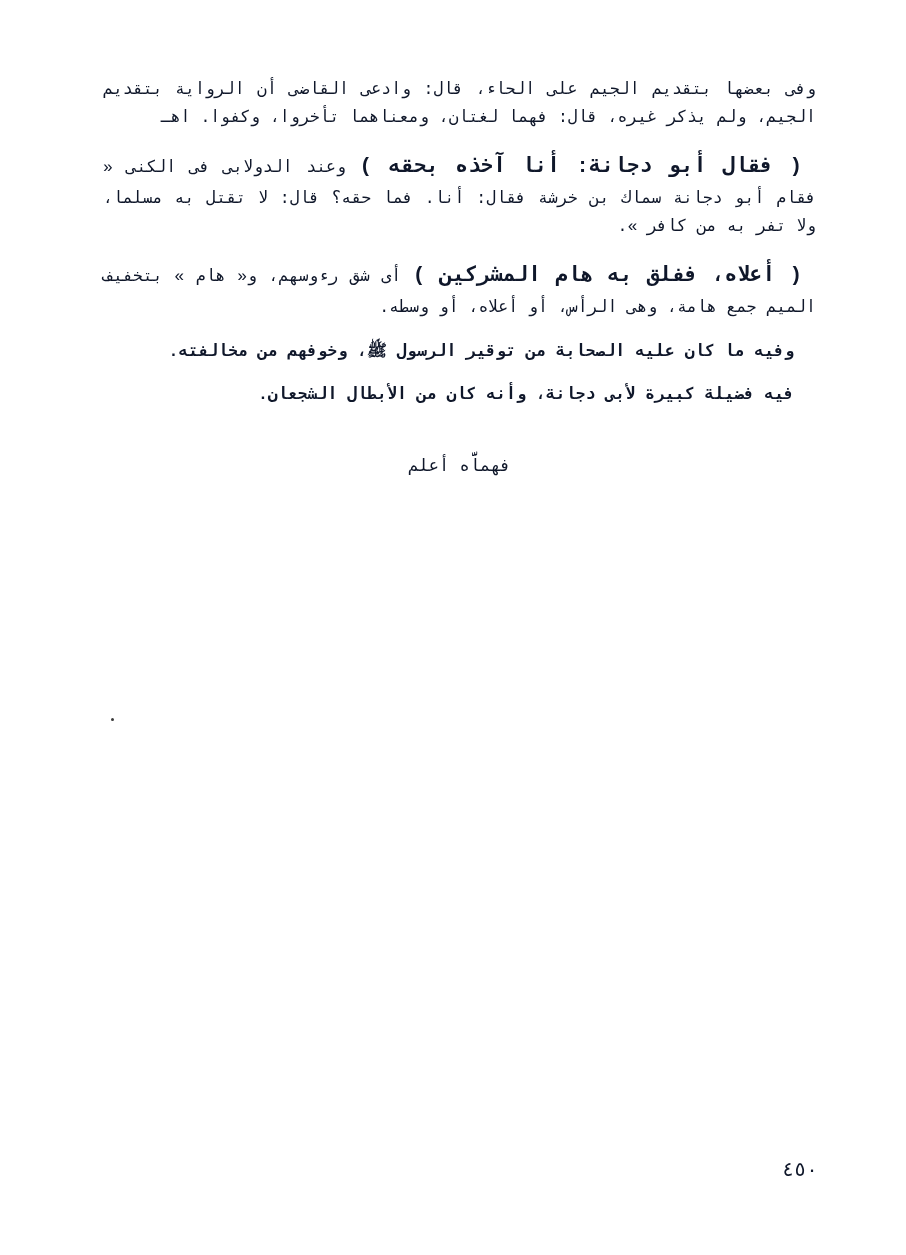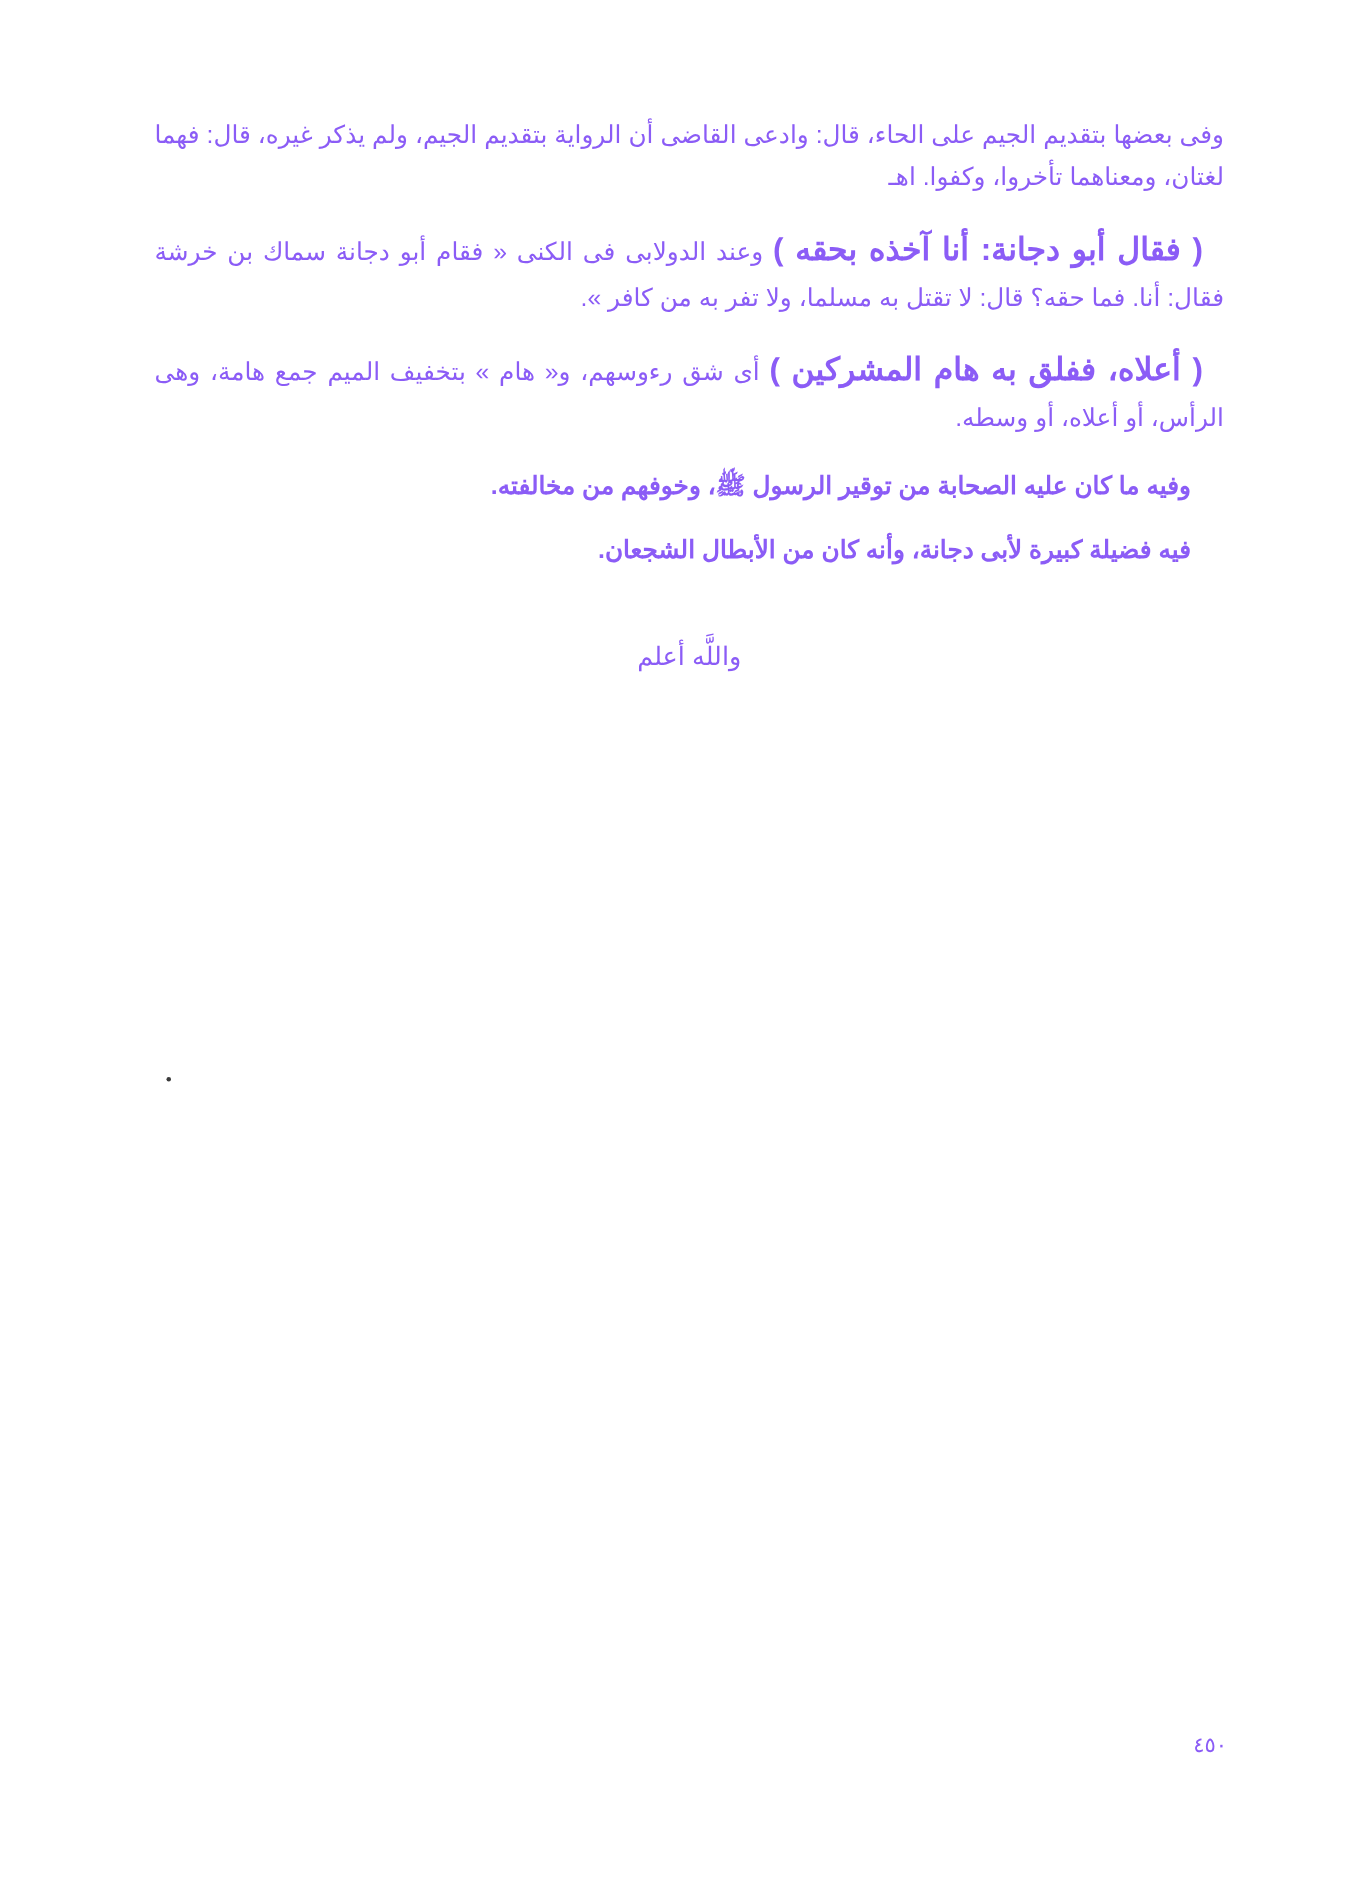--- a/index.html
+++ b/index.html
@@ -5,22 +5,22 @@
   html, body {
     margin: 0;
     padding: 0;
     background: #ffffff;
   }
   .page {
     position: relative;
     width: 906px;
     height: 1255px;
     background: #ffffff;
-    color: #8b5cf6;
-    font-family: Liberation Sans, sans-serif;
+    color: #0f172a;
+    font-family: Liberation Mono, monospace;
     direction: rtl;
     overflow: hidden;
   }
   .text-block {
     position: absolute;
     top: 76px;
     right: 90px;
     left: 103px;
   }
   p.body {
@@ -53,23 +53,23 @@
     text-align: justify;
     text-indent: 22px;
   }
   .closing {
     text-align: center;
     font-size: 17px;
     margin-top: 46px;
   }
   .page-number {
     position: absolute;
-    bottom: 84px;
+    bottom: 73px;
     right: 88px;
-    font-size: 14px;
+    font-size: 20px;
     letter-spacing: 2px;
   }
   .speck {
     position: absolute;
     width: 3px;
     height: 3px;
     border-radius: 50%;
     background: #3a3a3a;
   }
 </style>
@@ -91,21 +91,21 @@
       <span class="lemma">( أعلاه، ففلق به هام المشركين )</span>
       <span>أى شق رءوسهم، و« هام » بتخفيف الميم جمع هامة، وهى الرأس، أو أعلاه، أو وسطه.</span>
     </p>
 
 
     <p class="fiqh">وفيه ما كان عليه الصحابة من توقير الرسول ﷺ، وخوفهم من مخالفته.</p>
 
     <p class="fiqh">فيه فضيلة كبيرة لأبى دجانة، وأنه كان من الأبطال الشجعان.</p>
 
 
-    <div class="closing">واللَّه أعلم</div>
+    <div class="closing">فهماَّه أعلم</div>
 
   </div>
 
   <span class="speck" style="top:718px; right:792px;"></span>
 
   <div class="page-number">٤٥٠</div>
 
 </div>
 
 </body></html>

